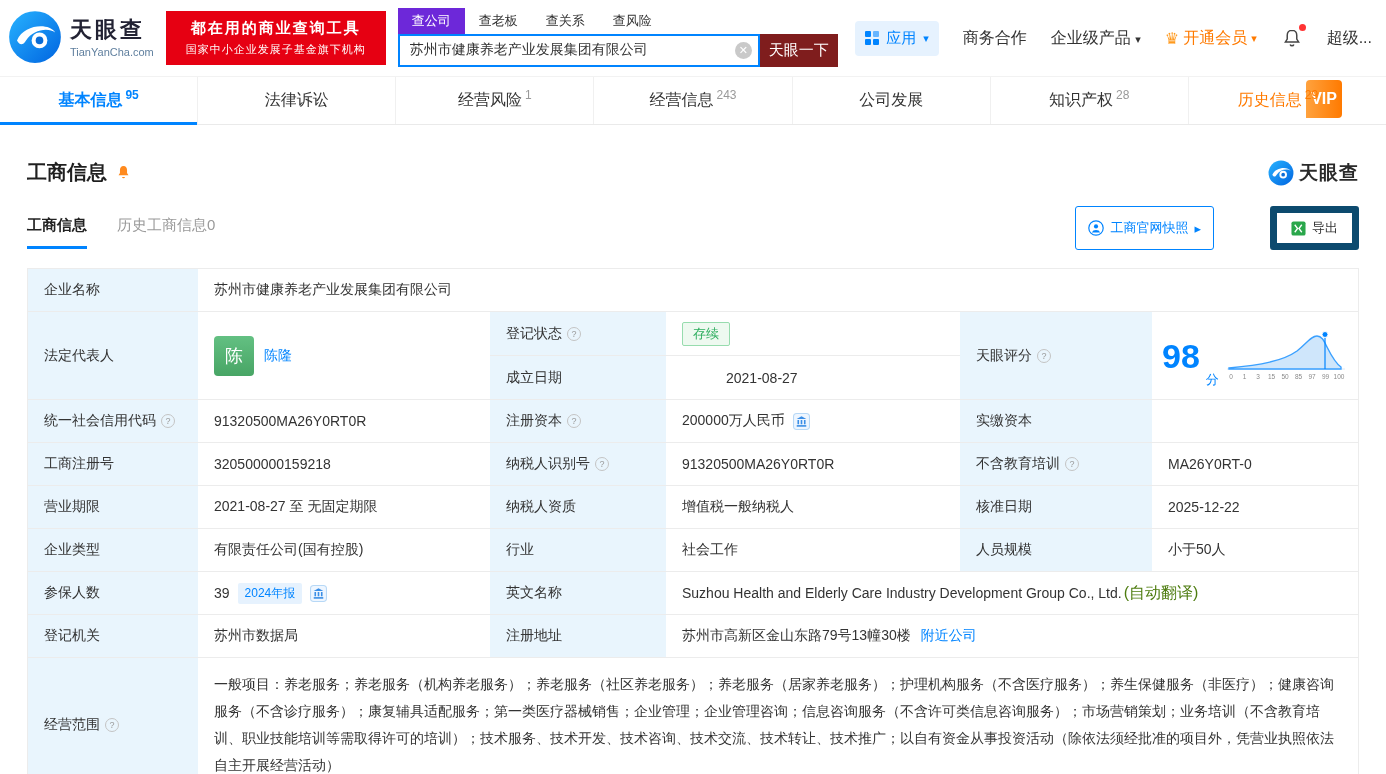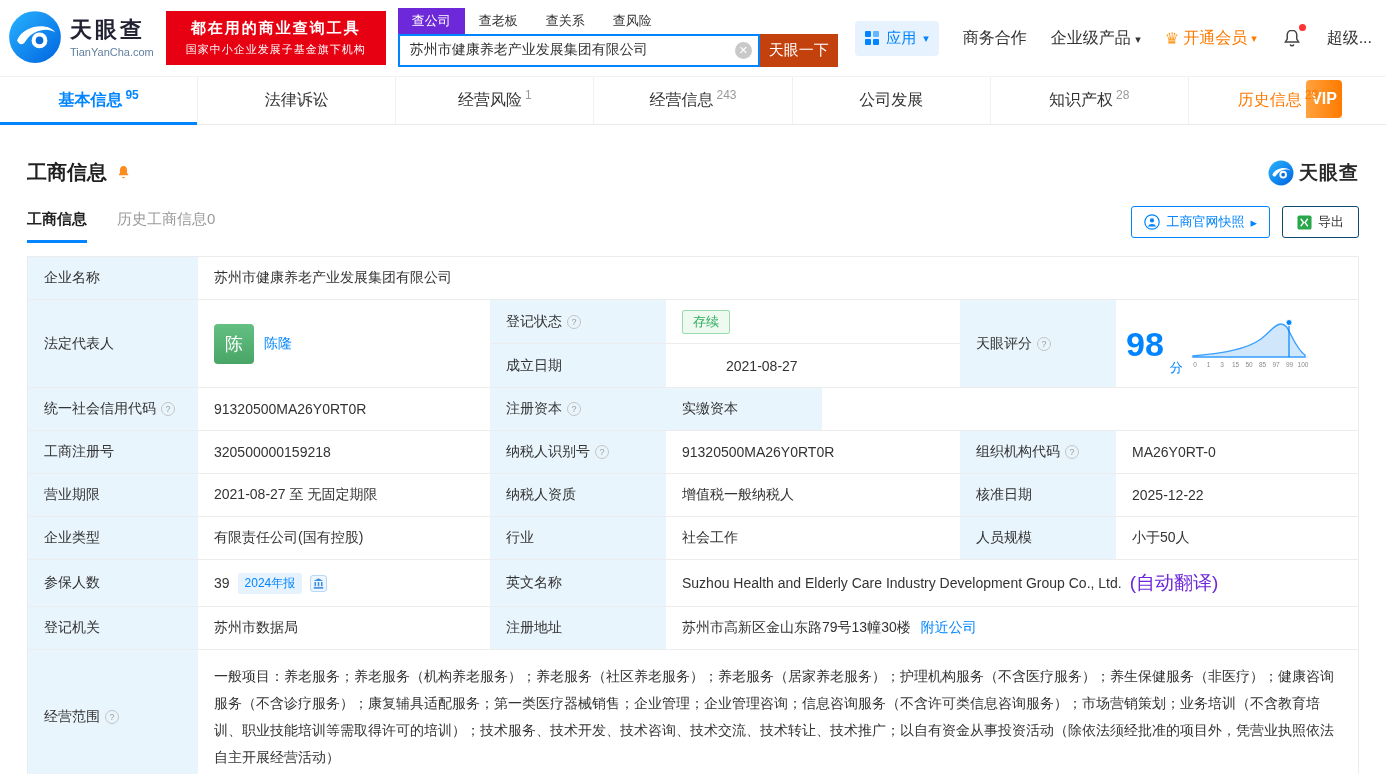--- a/index.html
+++ b/index.html
@@ -20,21 +20,21 @@
   .promo-l1 { font-size:15px; font-weight:700; letter-spacing:2px; }
   .promo-l2 { font-size:11px; letter-spacing:1px; }
   .search-wrap { margin-left:12px; display:flex; flex-direction:column; }
   .search-tabs { display:flex; align-items:flex-end; height:24px; font-size:13px; }
   .search-tab { padding:4px 14px; cursor:pointer; color:#333; }
   .search-tab.active { background:#6d28d9; color:#fff; }
   .search-row { display:flex; position:relative; }
   .search-input { width:362px; height:33px; border:2px solid #0084ff; padding:0 32px 0 10px; font-size:14px; outline:none; color:#333; font-family:inherit; }
   .search-clear { position:absolute; right:86px; top:8px; width:17px; height:17px; border-radius:50%;
     background:#c9c9c9; color:#fff; font-size:11px; display:flex; align-items:center; justify-content:center; cursor:pointer; }
-  .search-btn { width:78px; height:33px; background:#c2410c; color:#fff; border:none; font-size:15px; cursor:pointer; font-family:inherit; }
+  .search-btn { width:78px; height:33px; background:#7f1d1d; color:#fff; border:none; font-size:15px; cursor:pointer; font-family:inherit; }
   .hnav { margin-left:auto; display:flex; align-items:center; gap:24px; font-size:16px; white-space:nowrap; }
   .apps-chip { background:#e6f2fe; color:#0084ff; padding:8px 10px; border-radius:4px; display:flex; align-items:center; gap:7px; font-size:15px; cursor:pointer; }
   .grid-icon { display:grid; grid-template-columns:6px 6px; grid-gap:2px; }
   .grid-icon i { width:6px; height:6px; background:#0084ff; border-radius:1px; }
   .grid-icon i:nth-child(2){ background:#66b5ff; }
   .caret { font-size:11px; color:inherit; }
   .nav-link { color:#333; cursor:pointer; }
   .vip-link { color:#ff7a00; cursor:pointer; display:flex; align-items:center; gap:4px; }
   .crown { font-size:16px; color:#ff9a1f; }
   .bell-wrap { position:relative; cursor:pointer; display:flex; }
@@ -57,48 +57,48 @@
   
   .section-head { display:flex; align-items:center; padding:34px 27px 0; }
   .section-title { font-size:20px; font-weight:700; color:#1f1f1f; }
   .brand-right { margin-left:auto; display:flex; align-items:center; gap:5px; font-size:19px; font-weight:700; color:#2a2a2a; letter-spacing:1px; }
   .subtab-row { display:flex; align-items:center; padding:20px 27px 0; }
   .subtab { font-size:15px; font-weight:700; color:#222; padding-bottom:11px; border-bottom:3px solid #0084ff; cursor:pointer; }
   .subtab.inactive { font-weight:400; color:#9a9a9a; border-bottom:3px solid transparent; margin-left:30px; }
   .head-actions { margin-left:auto; display:flex; gap:12px; margin-bottom:8px; }
   .btn-snapshot { display:flex; align-items:center; gap:6px; border:1px solid #0084ff; color:#0084ff; background:#fff;
     border-radius:3px; padding:6px 12px; font-size:13px; cursor:pointer; font-family:inherit; }
-  .btn-export { display:flex; align-items:center; gap:6px; border:1px solid #0c4a6e; color:#333; background:#fff;
-    border-radius:3px; padding:6px 14px; font-size:13px; cursor:pointer; font-family:inherit; }
+  .btn-export { display:flex; align-items:center; gap:6px; border:7px solid #0c4a6e; color:#333; background:#fff;
+    border-radius:3px; padding:6px 14px; font-size:13px; cursor:pointer; font-family:inherit;margin-left:44px; }
   
   .info-table { margin:10px 27px 18px; border:1px solid #ececec; }
   .trow { display:flex; border-bottom:1px solid #ececec; min-height:43px; align-items:stretch; }
   .trow:last-child { border-bottom:none; }
   .cell { padding:10px 16px; display:flex; align-items:center; }
   .cl { background:#e9f5fd; }
   .c1 { width:170px; flex:none; }
   .c2 { width:292px; flex:none; }
   .c3 { width:176px; flex:none; }
   .c4 { width:294px; flex:none; }
-  .c5 { width:156px; flex:none; }
+  .c5 { width:192px; flex:none; }
   .c6 { flex:1; }
   .mid { width:470px; flex:none; display:flex; flex-direction:column; }
   .subrow { flex:1; display:flex; border-bottom:1px solid #ececec; }
   .subrow:last-child { border-bottom:none;gap:44px; }
   .subrow .cell { padding-top:0; padding-bottom:0; }
   .rep-row { height:88px; }
   .avatar { width:40px; height:40px; border-radius:4px; background:linear-gradient(180deg,#63c082,#48a565);
     color:#fff; font-size:18px; display:flex; align-items:center; justify-content:center; flex:none; }
   .link { color:#0084ff; cursor:pointer; text-decoration:none; }
   .rep-name { margin-left:10px; }
   .status-badge { color:#2fae5f; background:#eef9f0; border:1px solid #97dcae; border-radius:2px;
     padding:2px 10px; font-size:13px; }
   .mini-icon-box { margin-left:8px; cursor:pointer; display:flex; }
   .year-badge { margin-left:8px; color:#0084ff; background:#e6f2fe; font-size:12px; padding:2px 7px; border-radius:2px; cursor:pointer; }
-  .gray-note { color:#6d28d9; margin-left:8px; font-size:19px; }
+  .gray-note { color:#4d7c0f; margin-left:2px; font-size:16px; }
   .score-cell { display:flex; align-items:center; gap:6px; padding:4px 10px; }
   .score-num { font-size:34px; font-weight:700; color:#0084ff; line-height:1; }
   .score-unit { font-size:13px; color:#0084ff; align-self:flex-end; margin-bottom:6px; }
   .scope-cell { line-height:27px; padding:13px 16px; display:block; }
 </style>
 </head>
 <body>
 
 <div class="topbar">
   <div class="logo">
@@ -304,33 +304,46 @@
   <div class="trow">
     <div class="cell cl c1">
       <span>统一社会信用代码</span>
       <span class="q-icon">?</span>
     </div>
     <div class="cell c2">91320500MA26Y0RT0R</div>
     <div class="cell cl c3">
       <span>注册资本</span>
       <span class="q-icon">?</span>
     </div>
+    <div class="cell c4">
+      <span>200000万人民币</span>
+      <span class="mini-icon-box">
+        <svg width="17" height="17" viewBox="0 0 16 16">
+          <rect x="0.5" y="0.5" width="15" height="15" rx="3" fill="#eef6ff" stroke="#b7d8f6"></rect>
+          <path d="M8 3 L12.5 5.6 H3.5 Z" fill="#3a8ee6"></path>
+          <rect x="4.2" y="6.6" width="1.5" height="4" fill="#3a8ee6"></rect>
+          <rect x="7.25" y="6.6" width="1.5" height="4" fill="#3a8ee6"></rect>
+          <rect x="10.3" y="6.6" width="1.5" height="4" fill="#3a8ee6"></rect>
+          <rect x="3.5" y="11.4" width="9" height="1.5" fill="#3a8ee6"></rect>
+        </svg>
+      </span>
+    </div>
     <div class="cell cl c5">实缴资本</div>
   </div>
 
   <div class="trow">
     <div class="cell cl c1">工商注册号</div>
     <div class="cell c2">320500000159218</div>
     <div class="cell cl c3">
       <span>纳税人识别号</span>
       <span class="q-icon">?</span>
     </div>
     <div class="cell c4">91320500MA26Y0RT0R</div>
     <div class="cell cl c5">
-      <span>组织机构代码</span>
+      <span>不含教育培训</span>
       <span class="q-icon">?</span>
     </div>
     <div class="cell c6">MA26Y0RT-0</div>
   </div>
 
   <div class="trow">
     <div class="cell cl c1">营业期限</div>
     <div class="cell c2">2021-08-27 至 无固定期限</div>
     <div class="cell cl c3">纳税人资质</div>
     <div class="cell c4">增值税一般纳税人</div>

